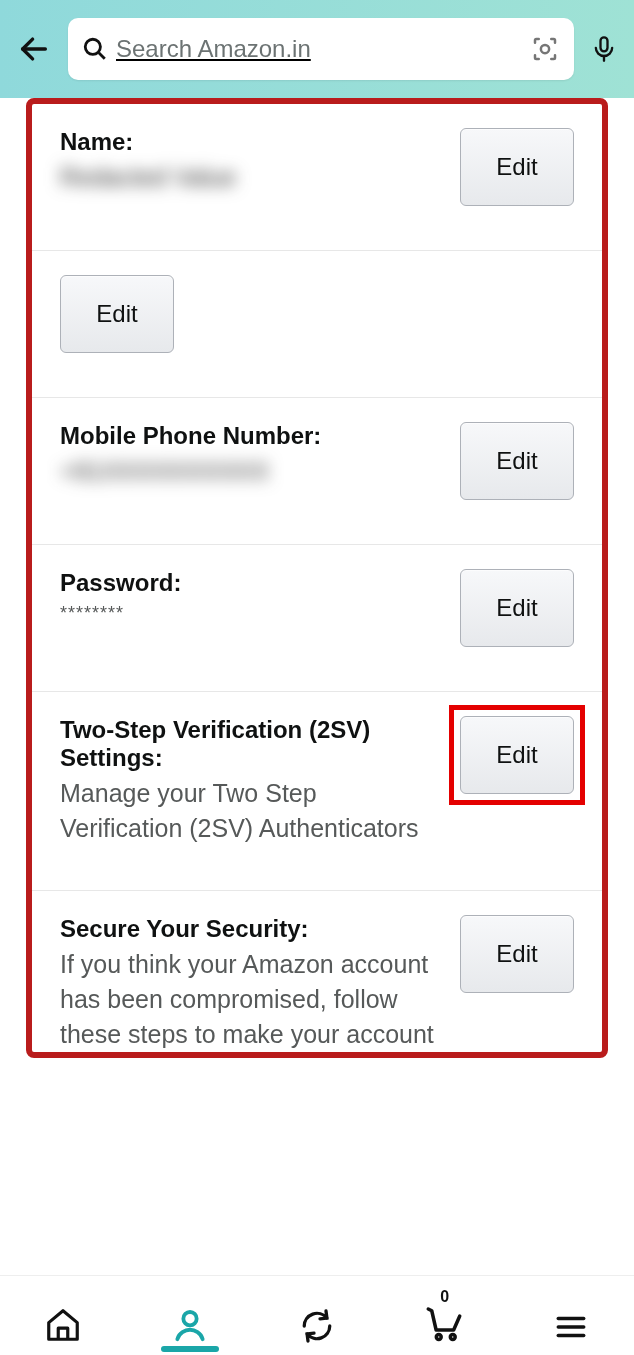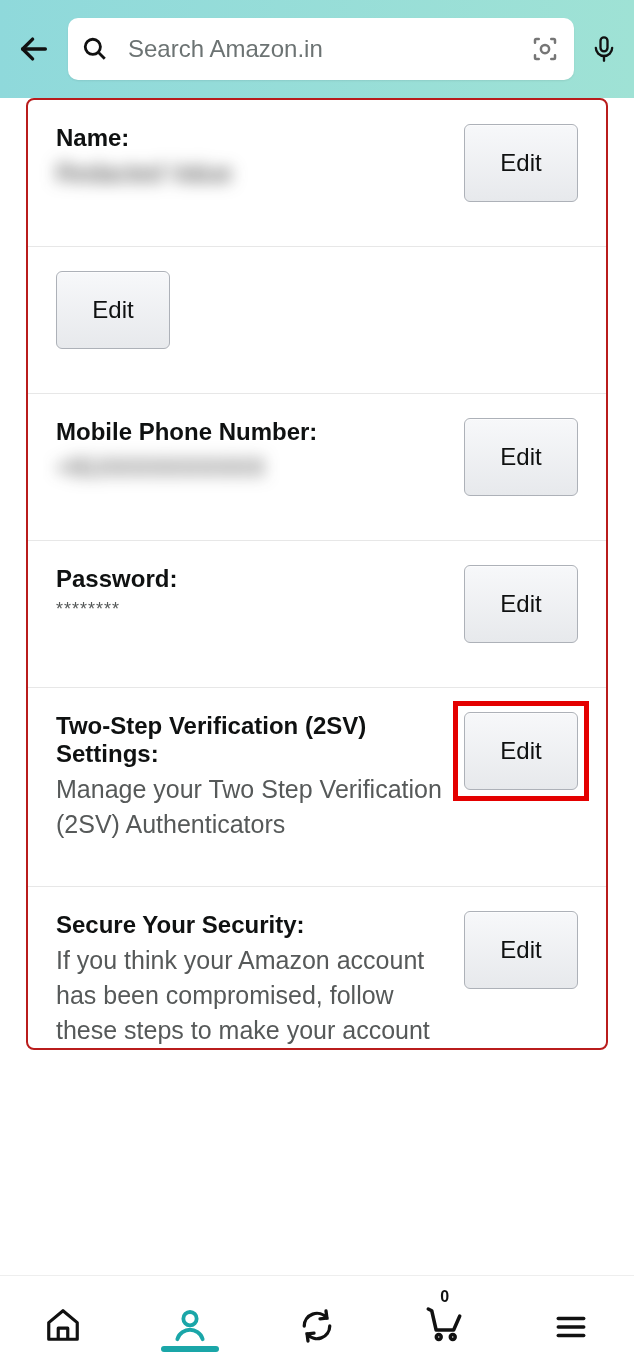--- a/index.html
+++ b/index.html
@@ -27,22 +27,23 @@
       justify-content: center;
     }
     .search-bar {
       flex: 1;
       background: #fff;
       border-radius: 10px;
       height: 62px;
       display: flex;
       align-items: center;
       padding: 0 14px;
-      gap: 20px;
+      gap: 8px;
       box-shadow: 0 1px 2px rgba(0,0,0,0.08);
+      text-decoration: underline;
     }
     .search-input {
       flex: 1;
       font-size: 24px;
       color: #6c7373;
     }
     .mic {
       display: flex;
       align-items: center;
       justify-content: center;
@@ -54,21 +55,21 @@
       padding: 0;
       background: #fff;
     }
     .page-title {
       font-size: 32px;
       font-weight: 700;
       padding: 28px 26px 18px 26px;
       color: #0f1111;
     }
     .card-container {
-      border: 2px solid #b91c1c;
+      border: 6px solid #b91c1c;
       border-radius: 8px;
       margin: 0 26px;
       overflow: hidden;
     }
     .row {
       border-bottom: 1px solid #e7e7e7;
       padding: 24px 28px 44px 28px;
       display: flex;
       align-items: flex-start;
       gap: 20px;

